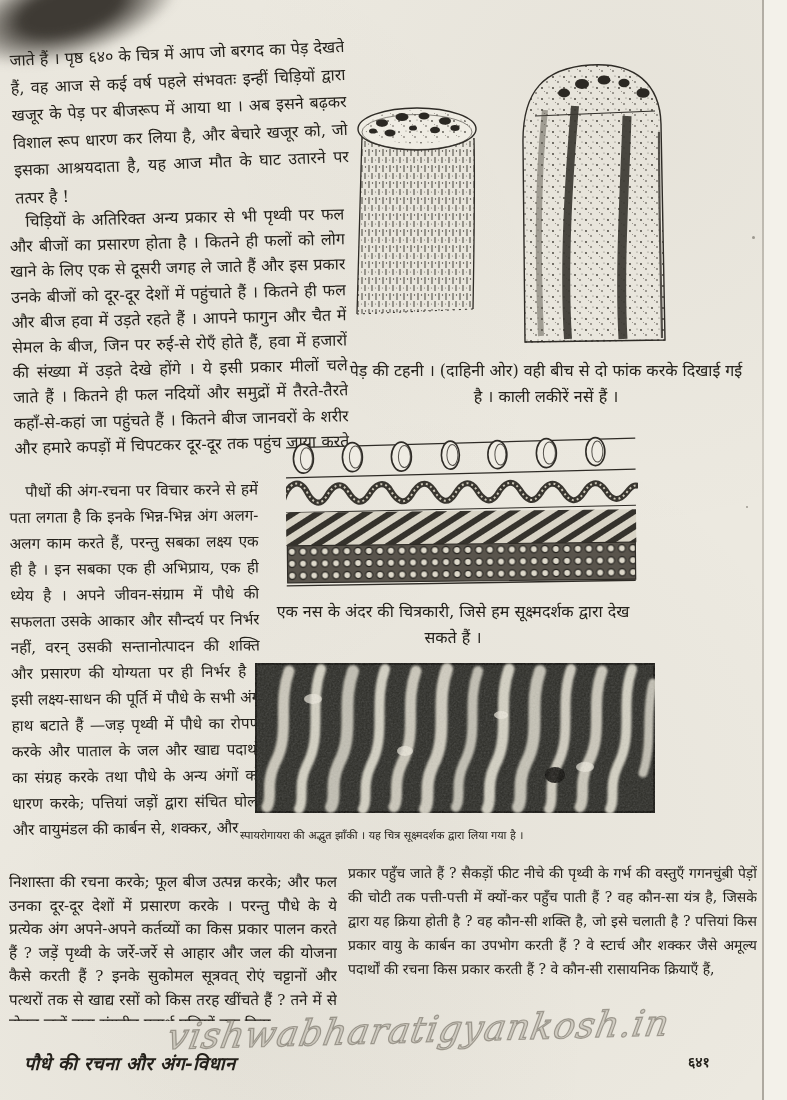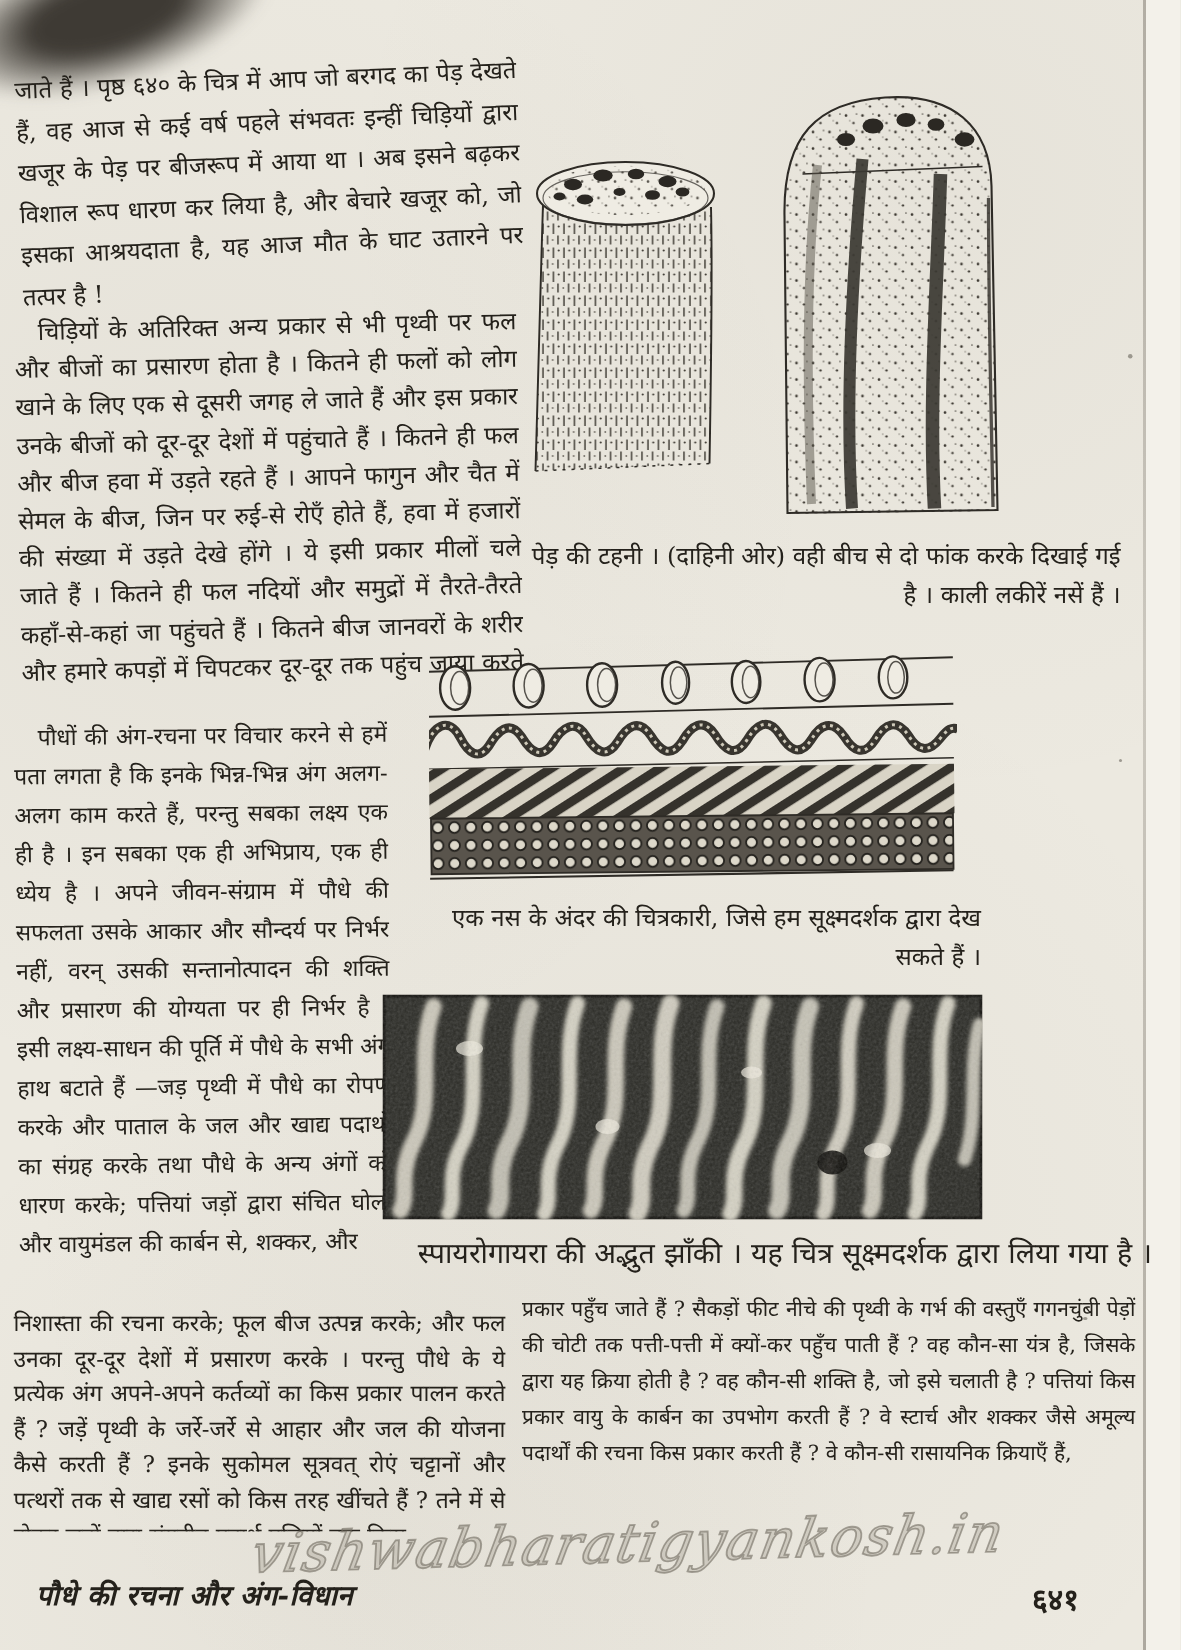--- a/index.html
+++ b/index.html
@@ -29,37 +29,37 @@
   }
   .page-edge-strip{
     position:absolute;left:764px;top:0;width:23px;height:1100px;background:#f3f1ea;
   }
   .txt{position:absolute;text-align:justify;overflow:hidden;}
   .p-intro {left:9px;  top:47px;  width:335px; height:166px; font-size:16px; line-height:27.5px; transform:rotate(-2.4deg); transform-origin:0 0;}
   .p-disp  {left:9px;  top:209px; width:335px; height:254px; font-size:16px; line-height:25.2px; transform:rotate(-1.3deg); transform-origin:0 0; text-indent:16px;}
   .p-struct{left:9px;  top:479px; width:249px; height:400px; font-size:15.2px; line-height:26px; transform:rotate(-0.6deg); transform-origin:0 0; text-indent:16px;}
   .p-lbot  {left:9px;  top:871px; width:328px; height:150px; font-size:15.2px; line-height:23.6px;}
   .p-rbot  {left:348px;top:861px; width:409px; height:163px; font-size:14px; line-height:24px;}
-  .caption{position:absolute;font-size:16px;line-height:26px;text-align:right;}
+  .caption{position:absolute;font-size:16px;line-height:26px;text-align:center;}
   .cap-twig {left:345px;top:358px;width:402px;height:58px;}
-  .cap-vein {left:272px;top:599px;width:382px;height:58px;}
-  .cap-spiro{left:240px;top:823px;width:528px;height:26px;text-align:right;font-size:19px;white-space:nowrap;overflow:hidden;}
+  .cap-vein {left:262px;top:599px;width:382px;height:58px;}
+  .cap-spiro{left:240px;top:823px;width:528px;height:26px;text-align:left;font-size:11px;white-space:nowrap;overflow:hidden;}
   .figure{position:absolute;}
   .fig-twig {left:353px;top:52px;width:397px;height:302px;}
   .fig-vein {left:286px;top:436px;width:352px;height:154px;}
   .fig-spiro{left:255px;top:663px;width:400px;height:150px;}
   .watermark{
     position:absolute;left:168px;top:1008px;width:590px;
     font-size:36px;font-style:italic;letter-spacing:1px;white-space:nowrap;
     color:rgba(148,142,130,.30);
     -webkit-text-stroke:1.2px rgba(104,98,88,.55);
     transform:rotate(-1.6deg) skewX(-12deg);
   }
   .footer-title{position:absolute;left:24px;top:1050px;font-size:18.5px;font-weight:700;letter-spacing:.3px;font-style:italic;}
-  .footer-page{position:absolute;left:688px;top:1052px;font-size:20px;font-weight:700;}
+  .footer-page{position:absolute;left:688px;top:1052px;font-size:14px;font-weight:700;}
   .speck{position:absolute;background:rgba(80,75,66,.5);border-radius:50%;}
 </style>
 </head>
 <body>
 
 <div class="paper-tint"></div>
 <div class="corner-shadow"></div>
 <div class="page-edge-strip"></div>
 <div class="page-edge-line"></div>
 

